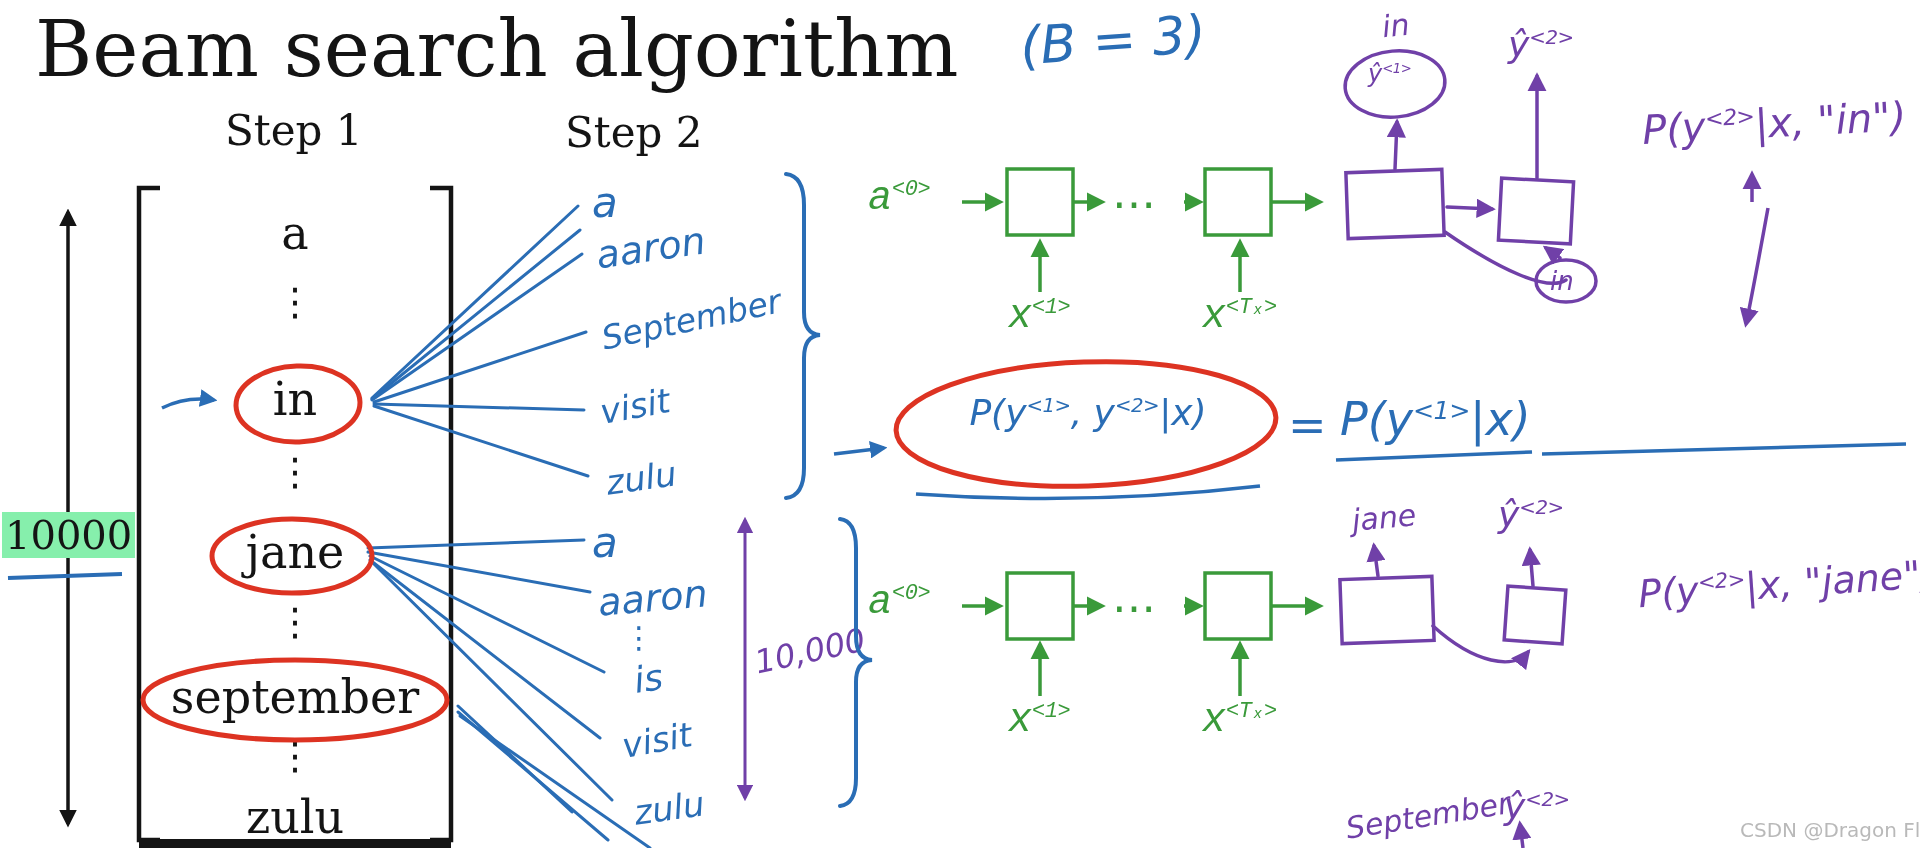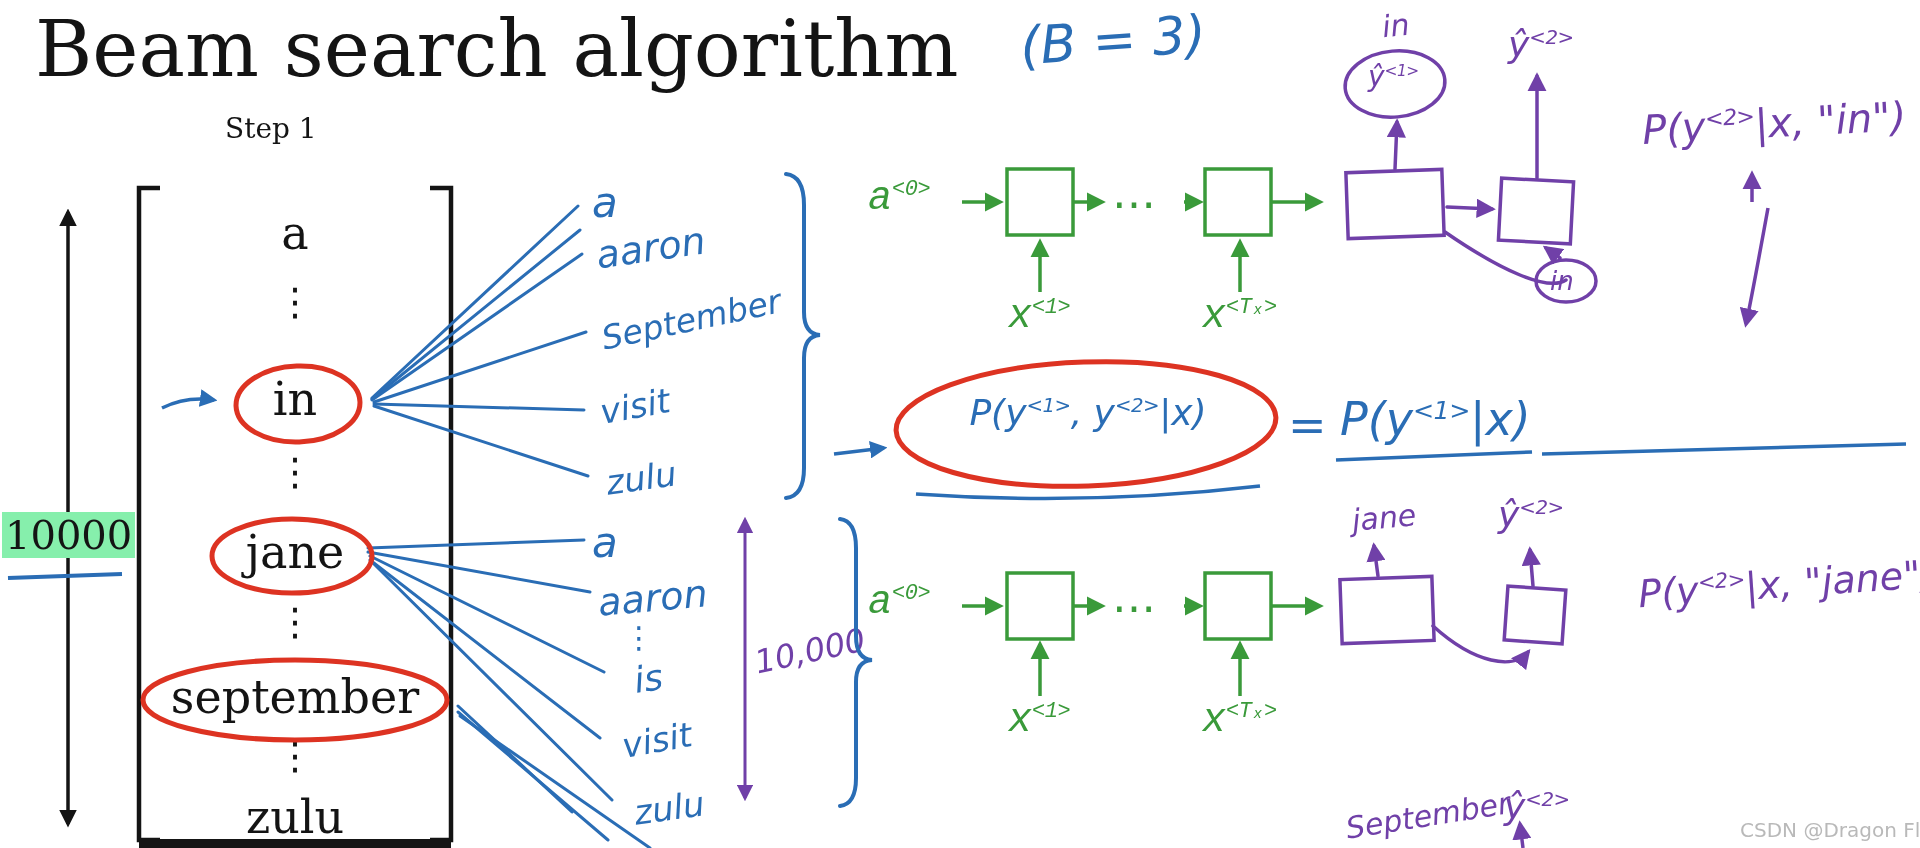--- a/index.html
+++ b/index.html
@@ -22,21 +22,22 @@
 </style>
 </head>
 <body>
 
 <div id="slide">
 
   <div class="abs serif" style="left:35px; top:4px; font-size:78px; font-weight:500;">Beam search algorithm</div>
 
   <div class="abs hand blue" style="left:1020px; top:10px; font-size:52px; transform:rotate(-4deg);">(B = 3)</div>
 
-  <div class="abs serif" style="left:225px; top:112px; font-size:28px;text-align:center;">Step 1</div>
+  <div class="abs serif" style="left:225px; top:106px; font-size:42px;text-align:center;">Step 1</div>
+  <div class="abs serif" style="left:565px; top:108px; font-size:42px;">Step 2</div>
 
   <div class="abs serif toplabel" style="left:2px; top:512px; font-size:40px;">10000</div>
 
   <div class="abs serif vocab-item" style="top:206px; font-size:46px;">a</div>
   <div class="abs serif vocab-item" style="top:280px; font-size:38px;">⋮</div>
   <div class="abs serif vocab-item" style="top:372px; font-size:46px;">in</div>
   <div class="abs serif vocab-item" style="top:450px; font-size:38px;">⋮</div>
   <div class="abs serif vocab-item" style="top:525px; font-size:46px;">jane</div>
   <div class="abs serif vocab-item" style="top:600px; font-size:38px;">⋮</div>
   <div class="abs serif vocab-item" style="top:670px; font-size:46px;">september</div>
@@ -62,21 +63,21 @@
   <div class="abs green" style="left:1112px; top:178px; font-size:44px;">⋯</div>
   <div class="abs math green" style="left:1008px; top:294px; font-size:40px;"><span>x</span><sup>&lt;1&gt;</sup></div>
   <div class="abs math green" style="left:1202px; top:294px; font-size:40px;"><span>x</span><sup>&lt;Tₓ&gt;</sup></div>
 
   <div class="abs math green" style="left:868px; top:580px; font-size:40px;"><span>a</span><sup>&lt;0&gt;</sup></div>
   <div class="abs green" style="left:1112px; top:582px; font-size:44px;">⋯</div>
   <div class="abs math green" style="left:1008px; top:698px; font-size:40px;"><span>x</span><sup>&lt;1&gt;</sup></div>
   <div class="abs math green" style="left:1202px; top:698px; font-size:40px;"><span>x</span><sup>&lt;Tₓ&gt;</sup></div>
 
   <div class="abs hand purple" style="left:1382px; top:8px; font-size:30px; transform:rotate(-6deg);">in</div>
-  <div class="abs hand purple" style="left:1368px; top:60px; font-size:28px;"><span>ŷ</span><sup>&lt;1&gt;</sup></div>
+  <div class="abs hand purple" style="left:1368px; top:60px; font-size:24px;"><span>ŷ</span><sup>&lt;1&gt;</sup></div>
   <div class="abs hand purple" style="left:1508px; top:24px; font-size:36px;"><span>ŷ</span><sup>&lt;2&gt;</sup></div>
   <div class="abs hand purple" style="left:1550px; top:266px; font-size:26px;">in</div>
   <div class="abs hand purple" style="left:1642px; top:100px; font-size:40px; transform:rotate(-3deg);"><span>P(y</span><sup>&lt;2&gt;</sup><span>|x, "in")</span></div>
 
   <div class="abs hand blue" style="left:920px; top:392px; width:336px; text-align:center; font-size:36px;"><span>P(y</span><sup>&lt;1&gt;</sup><span>, y</span><sup>&lt;2&gt;</sup><span>|x)</span></div>
   <div class="abs hand blue" style="left:1288px; top:398px; font-size:46px;">=</div>
   <div class="abs hand blue" style="left:1340px; top:392px; font-size:46px;"><span>P(y</span><sup>&lt;1&gt;</sup><span>|x)</span></div>
 
   <div class="abs hand purple" style="left:1352px; top:500px; font-size:30px; transform:rotate(-5deg);">jane</div>
   <div class="abs hand purple" style="left:1498px; top:494px; font-size:36px;"><span>ŷ</span><sup>&lt;2&gt;</sup></div>

